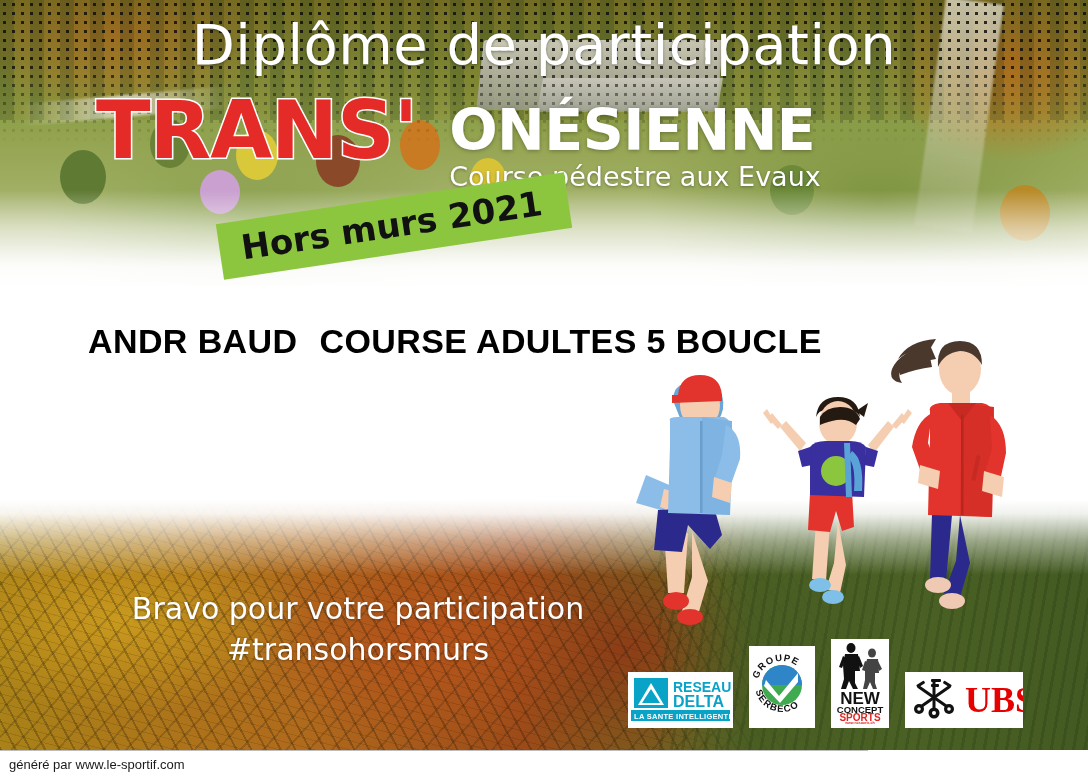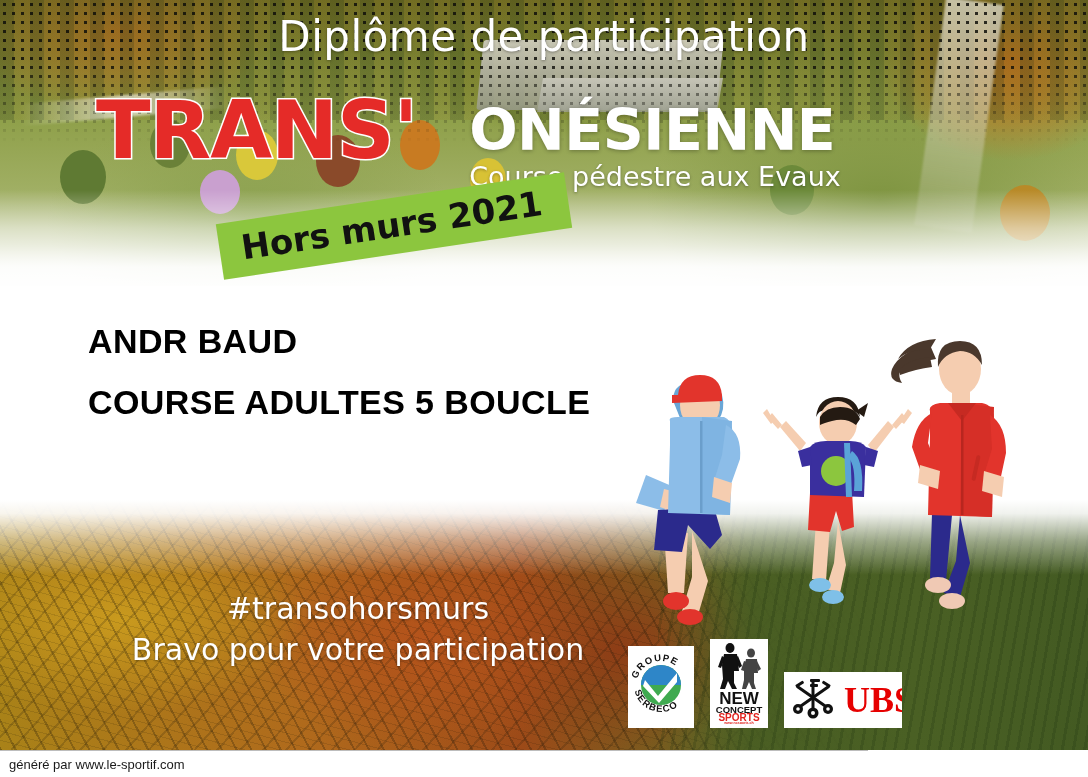--- a/index.html
+++ b/index.html
@@ -81,41 +81,41 @@
   .header-fade {
     position: absolute; left: 0; bottom: 0; width: 1088px; height: 110px;
     background: linear-gradient(180deg, rgba(255,255,255,0) 0%, rgba(255,255,255,.55) 35%, rgba(255,255,255,.95) 70%, #fff 100%);
   }
 
   
   .diploma-title {
     position: absolute; left: 0; top: 12px; width: 1088px;
     text-align: center;
     font-family: "DejaVu Sans", sans-serif;
-    font-size: 42px;
+    font-size: 56px;
     font-weight: 400;
     color: #ffffff;
     letter-spacing: .5px;
     text-shadow: 0 1px 3px rgba(0,0,0,.35);
   }
   .logotype {
     position: absolute; left: 96px; top: 92px;
     display: flex; align-items: flex-start; gap: 32px;
   }
   .trans-word {
     font-family: "DejaVu Sans", sans-serif;
     font-size: 80px; font-weight: 700;
     color: #e52b28;
     letter-spacing: -1px;
     line-height: .98;
     -webkit-text-stroke: 3px #ffffff;
     paint-order: stroke fill;
     text-shadow: 0 0 0 #fff;
   }
-  .right-stack { margin-left: 20px; padding-top: 10px; }
+  .right-stack { margin-left: 0; padding-top: 10px; }
   .onesienne {
     font-family: "DejaVu Sans", sans-serif;
     font-size: 57px; font-weight: 700;
     color: #ffffff;
     letter-spacing: -.5px;
     line-height: 1;
     text-shadow: 0 1px 4px rgba(0,0,0,.3);
   }
   .subtitle {
     font-family: "DejaVu Sans", sans-serif;
@@ -136,21 +136,21 @@
     white-space: nowrap;
   }
 
   
   .mid-band {
     position: absolute; left: 0; top: 286px; width: 1088px; height: 232px;
     background: #ffffff;
   }
   .info-block {
     position: absolute; left: 88px; top: 322px;
-    display: flex; flex-direction: column; gap: 22px;
+    display: flex; flex-direction: row; gap: 22px;
   }
   .info-line {
     font-family: "Liberation Sans", sans-serif;
     font-size: 34px; font-weight: 700;
     color: #000000;
     letter-spacing: .4px;
     white-space: nowrap;
   }
 
   
@@ -270,22 +270,22 @@
   </div>
 
   <div class="bottom-bg">
     <div class="bottom-photo"></div>
     <div class="bottom-texture"></div>
     <div class="bottom-grass"></div>
     <div class="bottom-fade"></div>
   </div>
 
   <div class="bravo-block">
+    <div class="bravo-line">Bravo pour votre participation</div>
     <div class="bravo-line">#transohorsmurs</div>
-    <div class="bravo-line">Bravo pour votre participation</div>
   </div>
 
   <div class="runners">
     <svg width="440" height="300" viewBox="0 0 440 300" xmlns="http://www.w3.org/2000/svg">
 
       <g>
 
         <path d="M16 150 L6 178 L34 186 L44 162 Z" fill="#8cbde8"></path>
         <path d="M30 182 L52 190 L50 168 L34 164 Z" fill="#f5cdb0"></path>
 
@@ -380,20 +380,33 @@
         <path d="M290 140 L310 146 L308 164 L288 158 Z" fill="#f5cdb0"></path>
 
         <path d="M360 90 Q376 100 376 128 L370 156 L354 150 L362 124 Z" fill="#e2342c"></path>
         <path d="M354 146 L374 152 L372 172 L352 166 Z" fill="#f5cdb0"></path>
       </g>
     </svg>
   </div>
 
   <div class="sponsors">
 
+    <div class="logo-box">
+      <svg width="105" height="52" viewBox="0 0 105 52" xmlns="http://www.w3.org/2000/svg">
+        <rect x="0" y="0" width="105" height="52" fill="#ffffff"></rect>
+        <rect x="3" y="3" width="99" height="46" fill="#ffffff"></rect>
+        <rect x="3" y="38" width="99" height="11" fill="#0aa3c8"></rect>
+        <rect x="6" y="6" width="34" height="30" fill="#0aa3c8"></rect>
+        <path d="M23 11 L36 33 L10 33 Z" fill="#ffffff"></path>
+        <path d="M23 17 L32 31 L14 31 Z" fill="#0aa3c8"></path>
+        <text x="45" y="20" font-family="Liberation Sans, sans-serif" font-size="14" font-weight="bold" fill="#0aa3c8">RESEAU</text>
+        <text x="45" y="35" font-family="Liberation Sans, sans-serif" font-size="16" font-weight="bold" fill="#0aa3c8">DELTA</text>
+        <text x="6" y="46.5" font-family="Liberation Sans, sans-serif" font-size="7.5" font-weight="bold" fill="#ffffff" letter-spacing=".3">LA SANTE INTELLIGENTE</text>
+      </svg>
+    </div>
 
     <div class="logo-box">
       <svg width="66" height="78" viewBox="0 0 66 78" xmlns="http://www.w3.org/2000/svg">
         <rect x="0" y="0" width="66" height="78" fill="#ffffff"></rect>
         <circle cx="33" cy="39" r="20" fill="#3faa50"></circle>
         <path d="M13 39 A20 20 0 0 1 53 39 Z" fill="#2e86c8"></path>
         <path d="M17 34 L30 50 L49 27 L49 36 L31 57 L15 40 Z" fill="#ffffff"></path>
         <defs>
           <path id="arcTop" d="M8 40 A25 25 0 0 1 58 40"></path>
           <path id="arcBot" d="M6 39 A27 27 0 0 0 60 39"></path>

